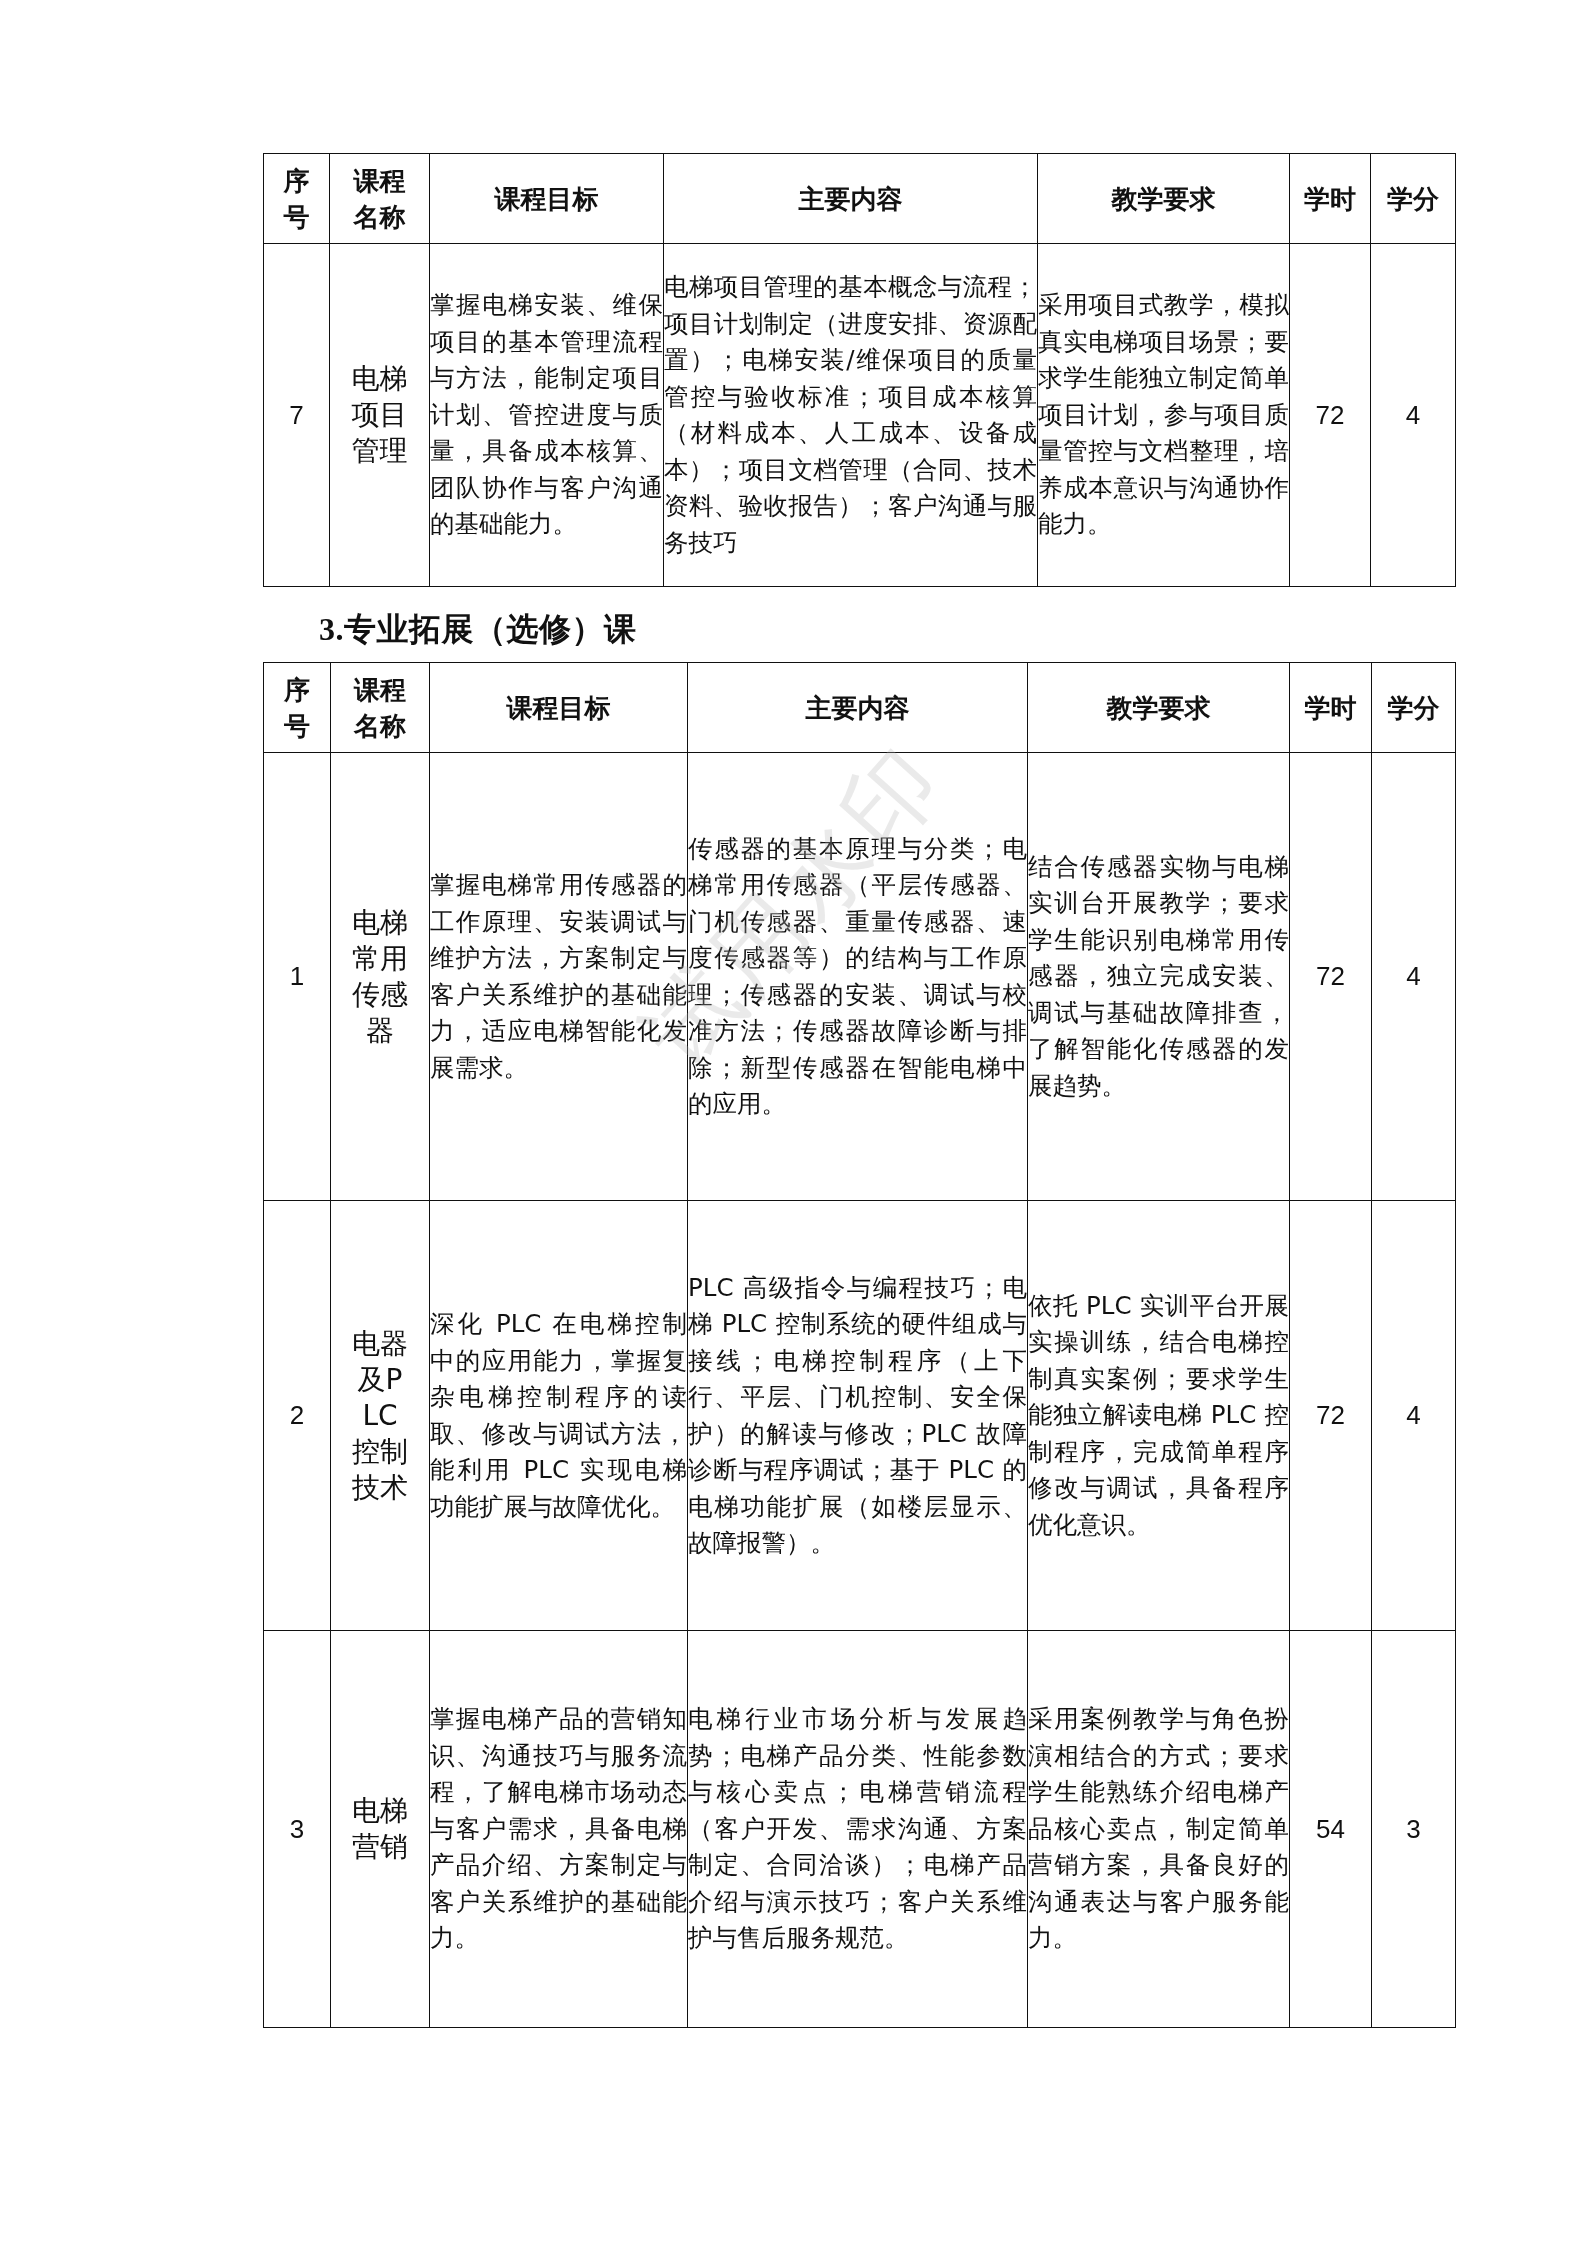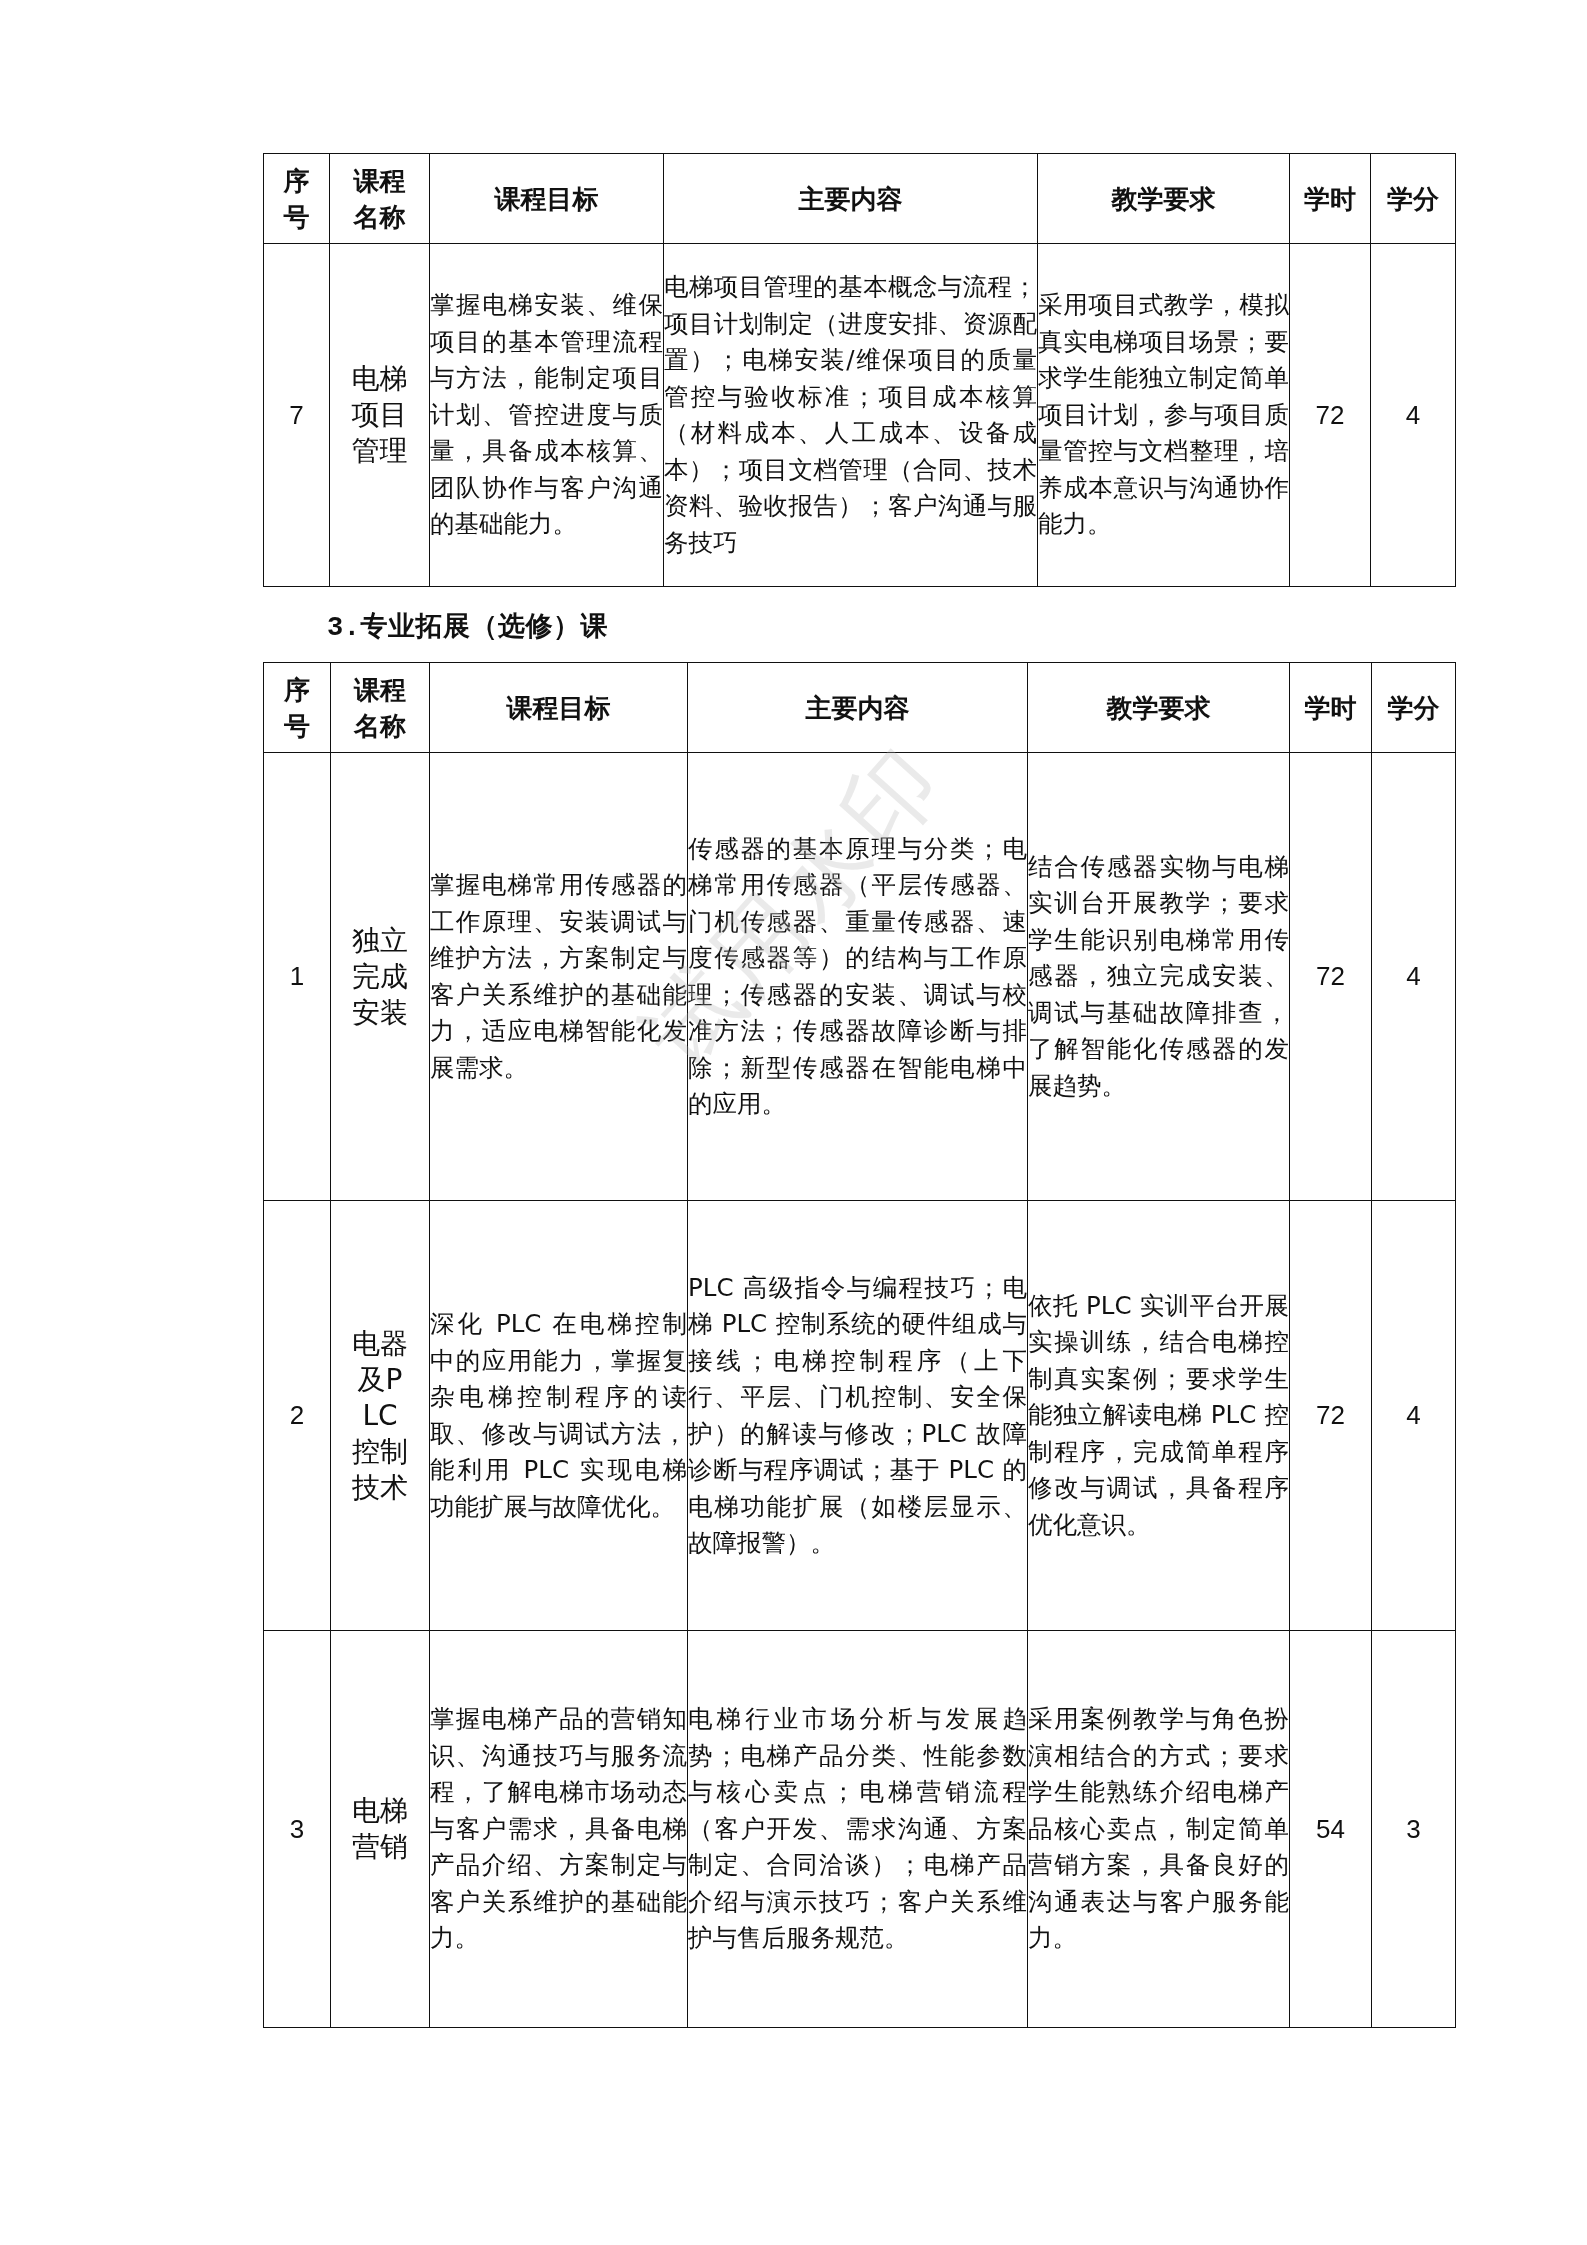--- a/index.html
+++ b/index.html
@@ -48,24 +48,24 @@
     font-size: 24.5px;
     line-height: 36.5px;
     text-align: justify;
     text-justify: inter-character;
     padding: 0 15px 0 16px;
     word-break: break-all;
   }
 
   .section-title {
     position: absolute;
-    left: 300px; top: 608px;
-    font-family: Liberation Mono, monospace;
+    left: 292px; top: 608px;
+    font-family: Liberation Serif, serif;
     font-weight: bold;
-    font-size: 27px;
+    font-size: 32px;
     letter-spacing: 0.5px;
   }
 
   .page-number {
     position: absolute;
     left: 0; width: 1587px; top: 2053px;
     text-align: center;
     font-family: "Liberation Serif", "DejaVu Serif", serif;
     font-size: 28px;
   }
@@ -137,21 +137,21 @@
       <th><span class="stack1">序号</span></th>
       <th><span class="stack">课程名称</span></th>
       <th>课程目标</th>
       <th>主要内容</th>
       <th>教学要求</th>
       <th>学时</th>
       <th>学分</th>
     </tr>
     <tr style="height:448px">
       <td class="seq">1</td>
-      <td class="name"><span class="wrap">独立完成安装</span></td>
+      <td class="name"><span class="wrap">电梯常用传感器</span></td>
       <td class="text">掌握电梯常用传感器的工作原理、安装调试与维护方法，方案制定与客户关系维护的基础能力，适应电梯智能化发展需求。</td>
       <td class="text">传感器的基本原理与分类；电梯常用传感器（平层传感器、门机传感器、重量传感器、速度传感器等）的结构与工作原理；传感器的安装、调试与校准方法；传感器故障诊断与排除；新型传感器在智能电梯中的应用。</td>
       <td class="text">结合传感器实物与电梯实训台开展教学；要求学生能识别电梯常用传感器，独立完成安装、调试与基础故障排查，了解智能化传感器的发展趋势。</td>
       <td class="num">72</td>
       <td class="num">4</td>
     </tr>
     <tr style="height:430px">
       <td class="seq">2</td>
       <td class="name"><span class="wrap">电器及PLC控制技术</span></td>
       <td class="text">深化 PLC 在电梯控制中的应用能力，掌握复杂电梯控制程序的读取、修改与调试方法，能利用 PLC 实现电梯功能扩展与故障优化。</td>

